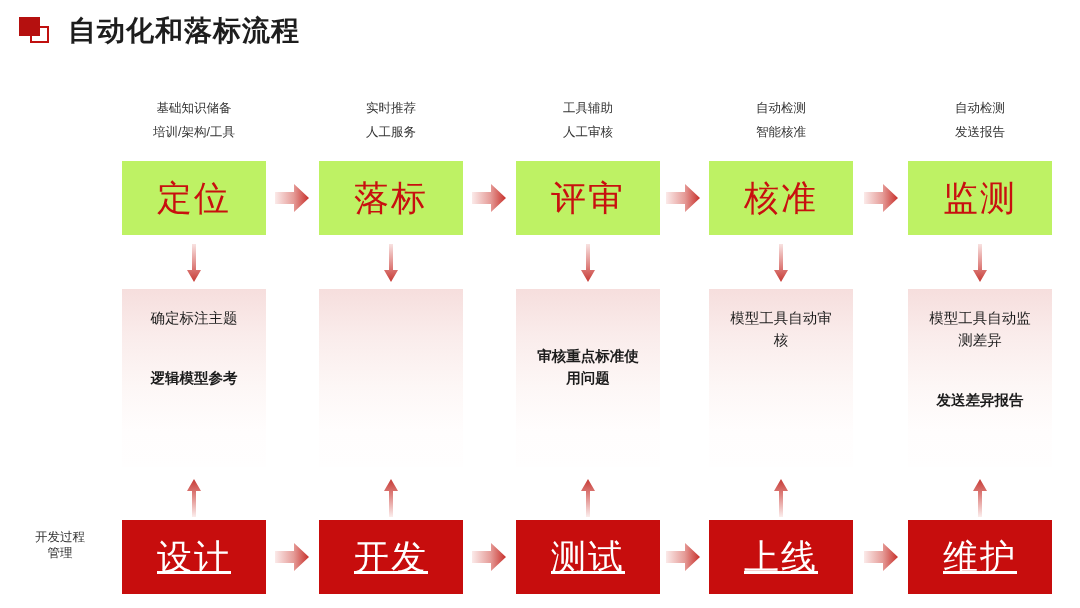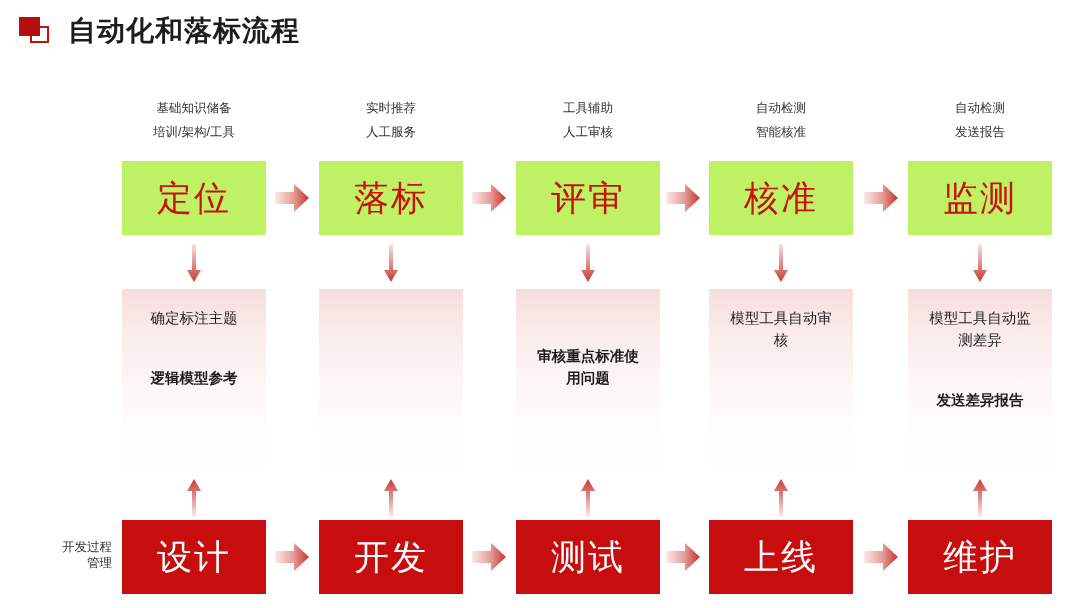--- a/index.html
+++ b/index.html
@@ -70,21 +70,21 @@
     position: absolute;
     left: 8px;
     width: 104px;
     text-align: center;
     font-size: 12.5px;
     line-height: 16px;
     color: #333333;
     white-space: pre-line;
   }
   #row-label-standard { top: 76px; }
-  #row-label-dev      { top: 447px; text-align: right; }
+  #row-label-dev      { top: 437px; }
 
   
   .column {
     position: absolute;
     top: 0;
     width: 144px;
   }
 
   .col-caption {
     position: absolute;
@@ -165,20 +165,21 @@
     left: 0;
     width: 144px;
     height: 74px;
     background: #c70d0d;
     display: flex;
     align-items: center;
     justify-content: center;
     font-size: 35px;
     color: #ffffff;
     letter-spacing: 2px;
+    text-decoration: underline;
   }
 
   
   .arrow-right {
     position: absolute;
     width: 34px;
     height: 28px;
   }
   .arrow-right.top-row    { top: 92px; }
   .arrow-right.bottom-row { top: 451px; }

